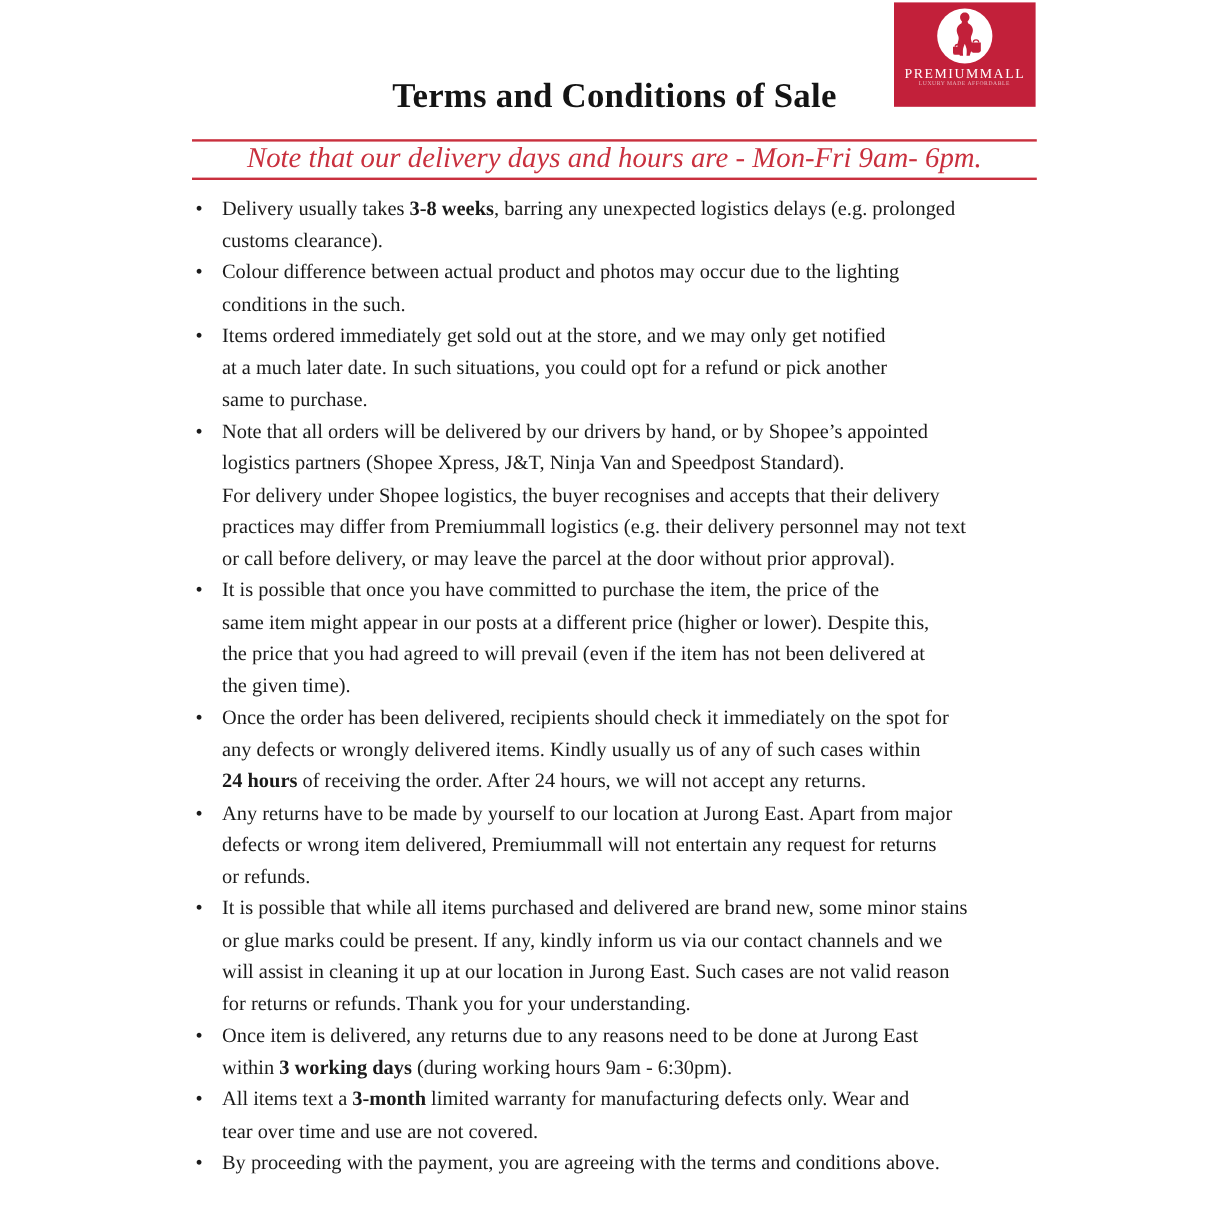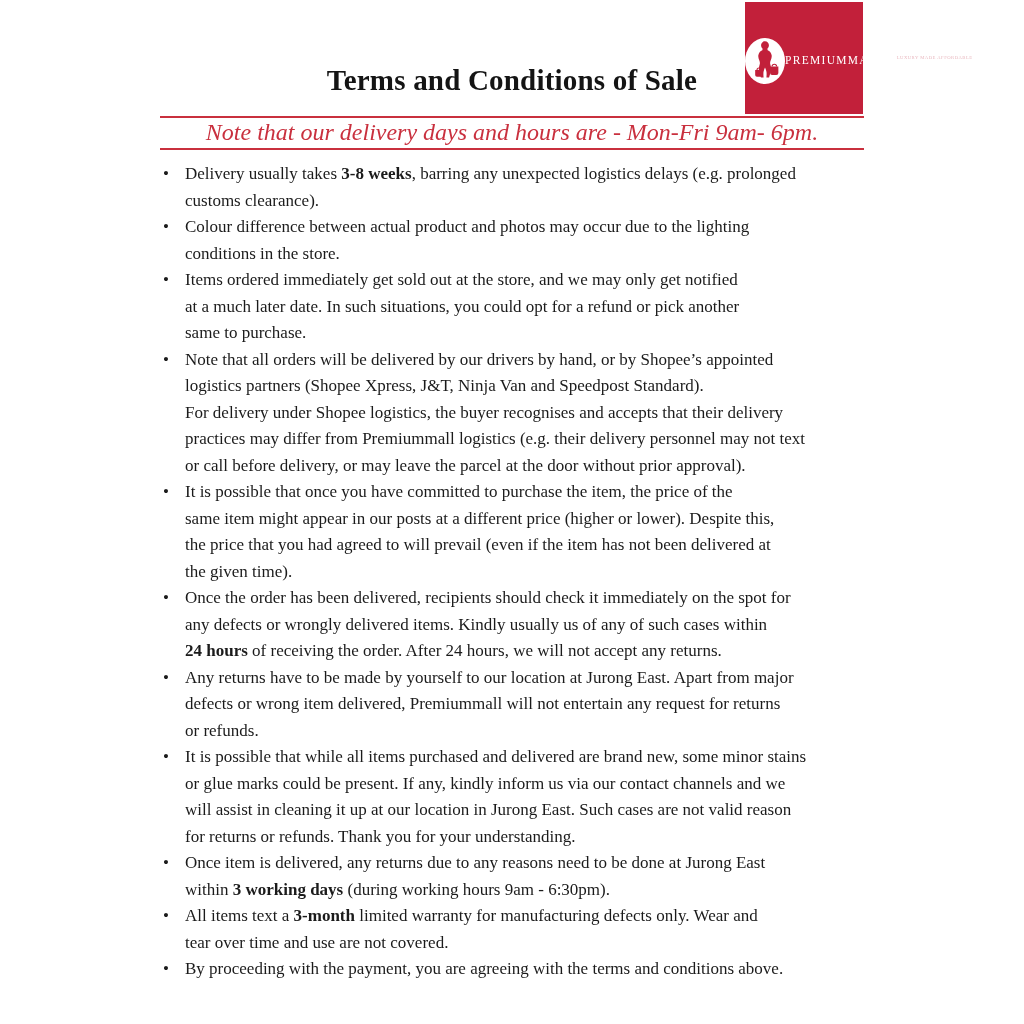--- a/index.html
+++ b/index.html
@@ -13,23 +13,23 @@
   }
   .content{
     position:absolute;
     left:160px;top:0;
     width:704px;
   }
   
   .logo{
     position:absolute;
     left:745px;top:2px;
-    width:118px;height:112px;
+    width:118px;height:87px;
     background:var(--logo-red,#c2203a);
-    display:flex;flex-direction:row;align-items:center;
+    display:flex;flex-direction:column;align-items:center;
     box-sizing:border-box;
   }
   .logo-circle{
     width:46px;height:46px;
     margin-top:5px;
     background:#ffffff;
     border-radius:50%;
     display:flex;align-items:center;justify-content:center;
   }
   .logo-circle svg{width:40px;height:44px;}
@@ -120,21 +120,21 @@
       <span class="note">Note that our delivery days and hours are - Mon-Fri 9am- 6pm.</span>
     </div>
 
     <div class="terms-list">
         <div class="bullet-row">
           <span class="bullet-dot">•</span>
           <div class="bullet-text"><span>Delivery usually takes </span><b>3-8 weeks</b><span>, barring any unexpected logistics delays (e.g. prolonged</span><br><span>customs clearance).</span></div>
         </div>
         <div class="bullet-row">
           <span class="bullet-dot">•</span>
-          <div class="bullet-text"><span>Colour difference between actual product and photos may occur due to the lighting</span><br><span>conditions in the store.</span></div>
+          <div class="bullet-text"><span>Colour difference between actual product and photos may occur due to the lighting</span><br><span>conditions in the such.</span></div>
         </div>
         <div class="bullet-row">
           <span class="bullet-dot">•</span>
           <div class="bullet-text"><span>Items ordered immediately get sold out at the store, and we may only get notified</span><br><span>at a much later date. In such situations, you could opt for a refund or pick another</span><br><span>same to purchase.</span></div>
         </div>
         <div class="bullet-row">
           <span class="bullet-dot">•</span>
           <div class="bullet-text"><span>Note that all orders will be delivered by our drivers by hand, or by Shopee’s appointed</span><br><span>logistics partners (Shopee Xpress, J&amp;T, Ninja Van and Speedpost Standard).</span><br><span>For delivery under Shopee logistics, the buyer recognises and accepts that their delivery</span><br><span>practices may differ from Premiummall logistics (e.g. their delivery personnel may not text</span><br><span>or call before delivery, or may leave the parcel at the door without prior approval).</span></div>
         </div>
         <div class="bullet-row">

